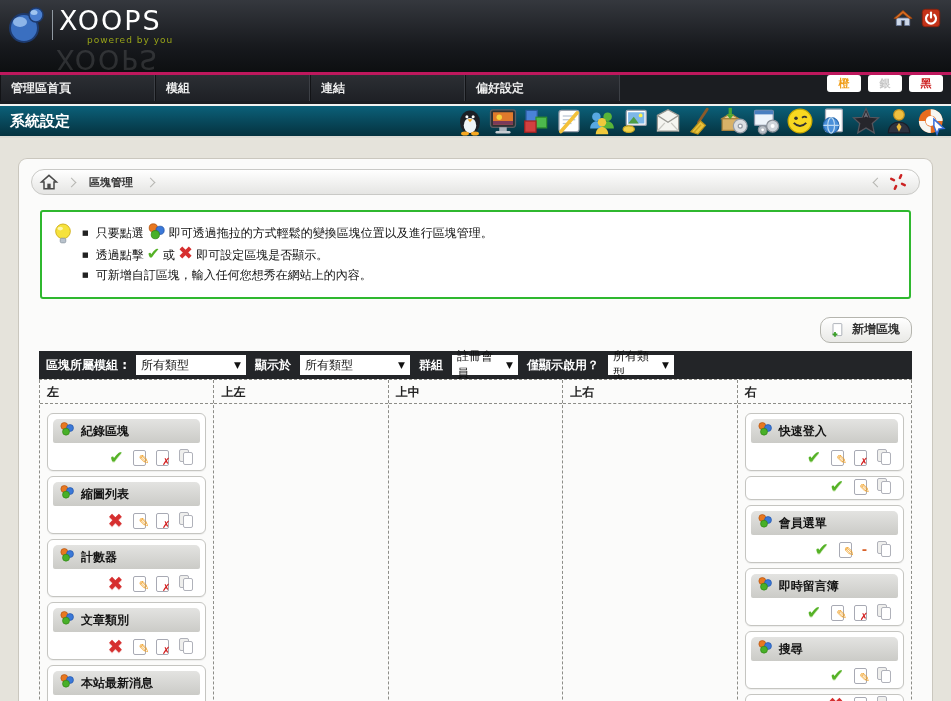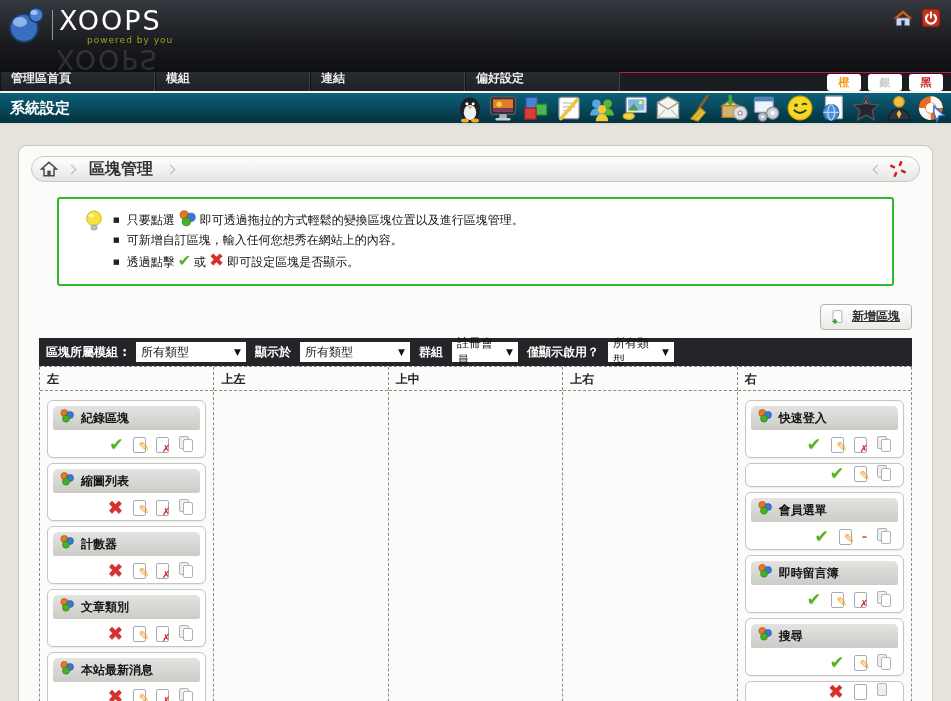--- a/index.html
+++ b/index.html
@@ -12,21 +12,21 @@
   .logo-sphere { width:42px; height:42px; }
   .logo-div { width:1px; height:30px; background:#9099a2; margin:6px 6px 0 4px; }
   .logo-text { color:#fff; font-size:27px; letter-spacing:2px; line-height:34px; font-weight:normal; }
   .logo-tag { color:#97a318; font-size:9px; letter-spacing:1px; margin:-3px 0 0 28px; }
   .logo-reflect { position:absolute; left:56px; top:44px; color:#fff; font-size:27px; letter-spacing:2px;
     transform:scaleY(-1); opacity:.12; }
   .hdr-right { position:absolute; right:10px; top:8px; display:flex; gap:8px; }
   .hdr-ic { width:20px; height:20px; cursor:pointer; }
 
   
-  .nav { height:19px; background:#1b1d21; border-top:1px solid #be185d; display:flex; align-items:flex-end; }
+  .nav { height:32px; background:#1b1d21; border-top:3px solid #be185d; display:flex; align-items:flex-start; }
   .nav-item { width:155px; background:linear-gradient(#2c2f34,#1e2025); border-right:1px solid #3d4046;
     border-left:1px solid #121316; color:#eee; font-size:12px; font-weight:bold;
     padding-left:10px; line-height:26px; cursor:pointer; }
   .theme-btns { margin-left:auto; display:flex; align-items:center; gap:7px; padding-right:8px; }
   .theme-btn { width:34px; height:17px; background:#fff; border-radius:3px; font-size:11px; font-weight:bold;
     text-align:center; line-height:17px; cursor:pointer; }
 
   
   .teal { height:34px; background:linear-gradient(#0c637c,#05323f); background:linear-gradient(#0b6079,#05323f);
     border-top:2px solid #f2f2f0; border-bottom:2px solid #dddbd4; display:flex; align-items:center; }
@@ -39,38 +39,38 @@
   .content { padding:20px 18px 0; }
   .panel { background:#fbfbfa; border:1px solid #cac7be; border-bottom:none; border-radius:9px 9px 0 0;
     min-height:560px; padding:10px 12px; }
 
   .crumb { height:26px; border:1px solid #c9c9c6; border-radius:13px;
     background:linear-gradient(#ffffff,#e5e5e3); display:flex; align-items:center; margin-bottom:15px; }
   .crumb-home { width:34px; display:flex; justify-content:center; cursor:pointer; }
   .chev { width:7px; height:7px; border-top:1px solid #b6b6b2; border-right:1px solid #b6b6b2;
     transform:rotate(45deg); margin:0 2px; }
   .chev-l { transform:rotate(225deg); }
-  .crumb-label { font-size:16px; font-weight:bold; color:#333; padding:0 12px; }
+  .crumb-label { font-size:11px; font-weight:bold; color:#333; padding:0 12px; }
   .crumb-spacer { flex:1; }
   .crumb-pin { margin:0 10px 0 4px; width:22px; height:22px; cursor:pointer; }
 
-  .tips { margin:0 26px 18px; border:2px solid #2fb82f; border-radius:3px; background:#fff;
-    padding:10px 12px 12px 24px; display:flex; gap:8px; }
+  .tips { margin:0 9px 18px; border:2px solid #2fb82f; border-radius:3px; background:#fff;
+    padding:10px 12px 12px 10px; display:flex; gap:8px; }
   .bulb { width:22px; height:26px; flex:0 0 22px; }
   .tips ul { list-style:none; }
   .tips li { font-size:12px; color:#111; line-height:20px; }
   .tips li::before { content:"■"; font-size:7px; color:#222; vertical-align:2px; margin-right:7px; }
   .inline-ic { display:inline-block; vertical-align:-4px; width:19px; height:19px; margin:0 3px; }
   .inline-glyph-check { color:#55b227; font-size:16px; font-weight:bold; margin:0 3px; }
   .inline-glyph-cross { color:#d62f2f; font-size:18px; font-weight:bold; margin:0 3px; }
 
   .add-row { text-align:right; margin:18px 8px 8px; }
   .add-btn { display:inline-flex; align-items:center; gap:7px; padding:3px 11px 4px 8px;
-    background:linear-gradient(#ffffff,#e9e9e6); border:1px solid #b5b5ae; border-radius:4px;
-    font-size:12px; font-weight:bold; color:#333; cursor:pointer;text-decoration:underline; }
+    background:linear-gradient(#ffffff,#e9e9e6); border:1px solid #b5b5ae; border-radius:10px;
+    font-size:12px; font-weight:bold; color:#333; cursor:pointer; }
   .add-btn svg { width:16px; height:16px; }
 
   .filterbar { margin:0 8px; background:#232528; padding:4px 7px; display:flex; align-items:center;
     gap:9px; color:#fff; font-size:12px; font-weight:bold; }
   .sel { background:#fff; color:#111; font-weight:normal; font-size:12px; height:20px; padding:0 5px;
     display:flex; align-items:center; justify-content:space-between; cursor:pointer; }
   .sel .car { font-size:9px; color:#111; margin-left:6px; }
   .sel-w1 { width:110px; } .sel-w2 { width:110px; } .sel-w3 { width:66px; } .sel-w4 { width:66px; }
 
   .cols { margin:0 8px; display:flex; border-top:1px dashed #8d8d88; }
@@ -284,22 +284,22 @@
         <circle cx="12" cy="10" r="8" fill="#f6e23c" stroke="#d0ae18"></circle>
         <ellipse cx="9" cy="7" rx="3" ry="2" fill="#fcf6b0"></ellipse>
         <rect x="9" y="17.5" width="6" height="5" rx="1.5" fill="#b8c2cc" stroke="#919ba6"></rect>
       </svg>
       <ul id="tips-list">
           <li>只要點選<span class="inline-ic"><svg viewBox="0 0 24 24">
                 <circle cx="8" cy="7.5" r="5.2" fill="#e87820" stroke="#b05210"></circle>
                 <circle cx="16.5" cy="10.5" r="5.2" fill="#3a78d8" stroke="#2254a8"></circle>
                 <circle cx="10.5" cy="16" r="5.2" fill="#48b028" stroke="#2f8414"></circle>
               </svg></span>即可透過拖拉的方式輕鬆的變換區塊位置以及進行區塊管理。</li>
+          <li>透過點擊<span class="inline-glyph-check">✔</span>或<span class="inline-glyph-cross">✖</span>即可設定區塊是否顯示。</li>
           <li>可新增自訂區塊，輸入任何您想秀在網站上的內容。</li>
-          <li>透過點擊<span class="inline-glyph-check">✔</span>或<span class="inline-glyph-cross">✖</span>即可設定區塊是否顯示。</li>
         </ul>
     </div>
 
     <div class="add-row">
       <span class="add-btn">
         <svg viewBox="0 0 20 20">
           <rect x="5" y="2" width="11" height="15" rx="1" fill="#fff" stroke="#9aa0aa"></rect>
           <path d="M7.5 12.5v6 M4.5 15.5h6" stroke="#3aa028" stroke-width="2.2"></path>
         </svg>
         <span>新增區塊</span>

